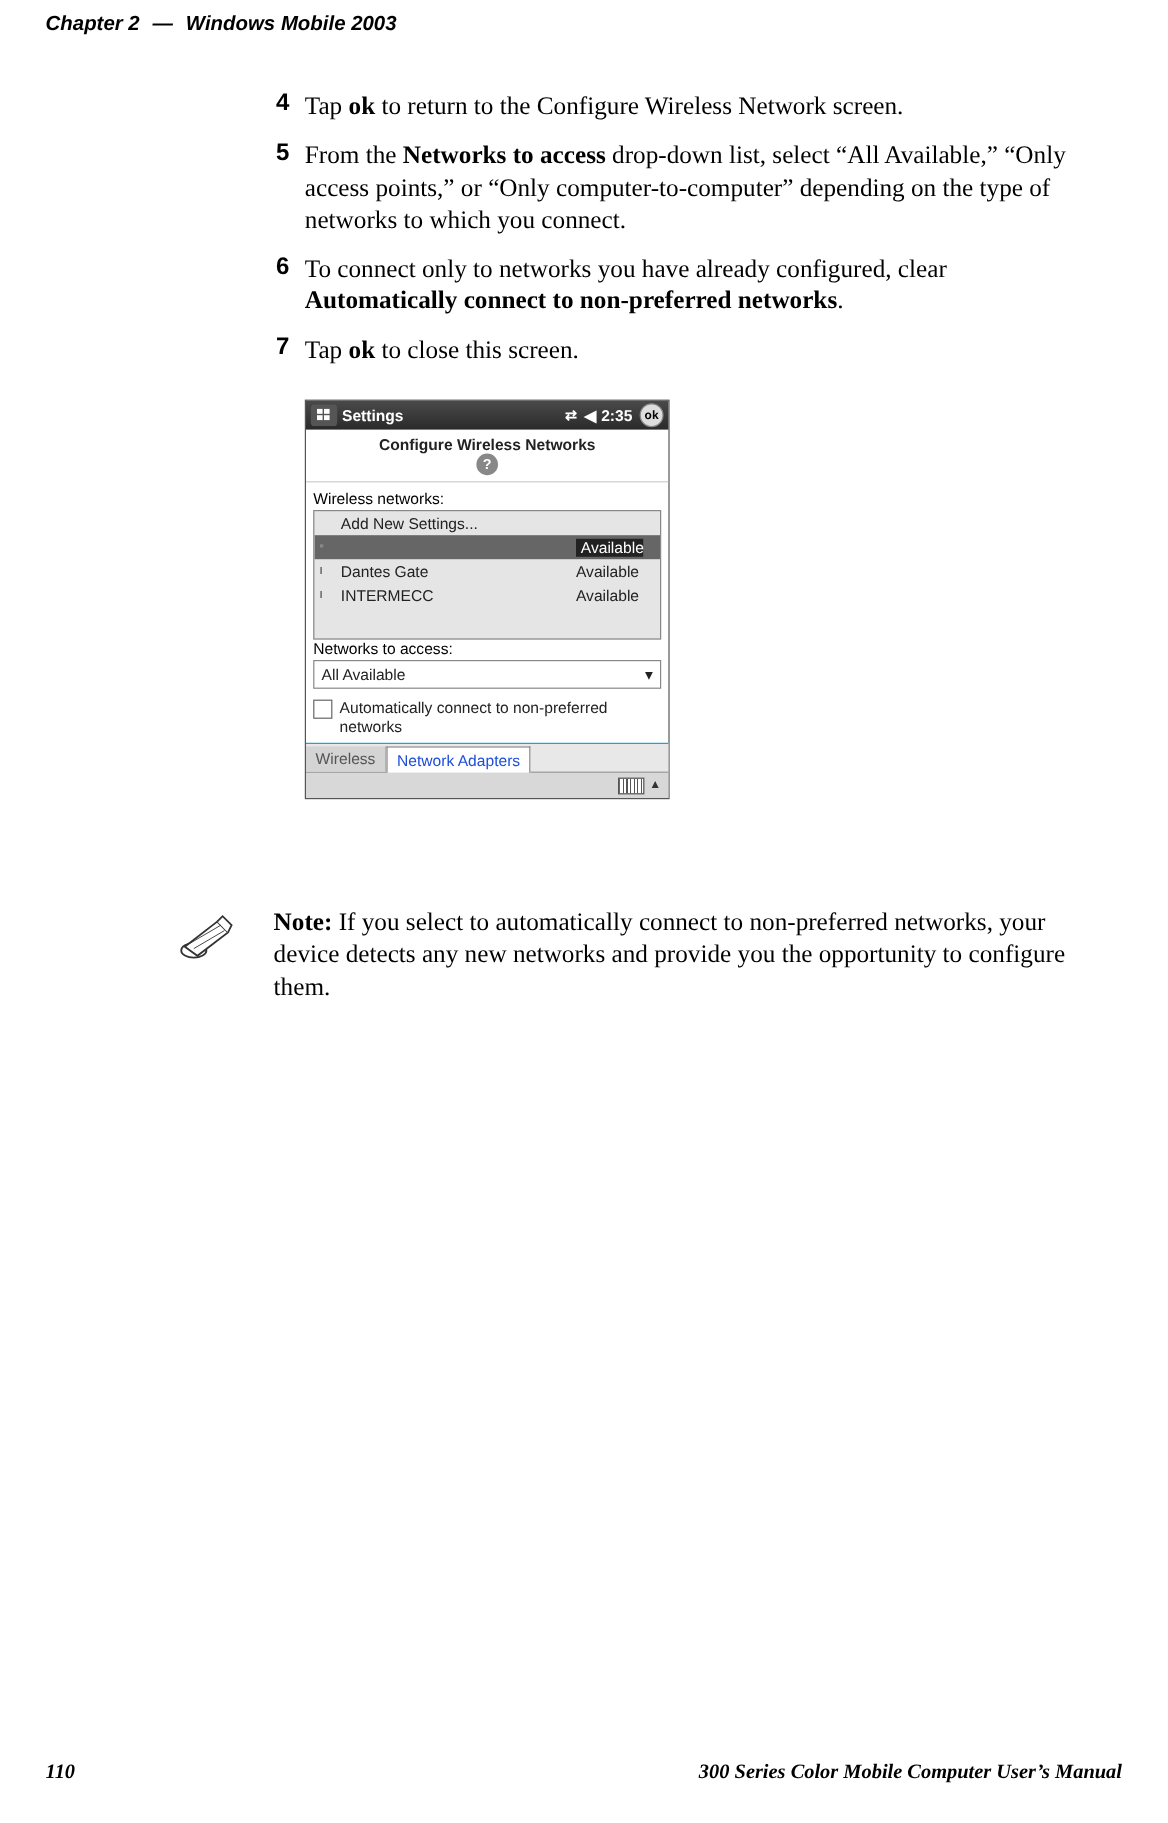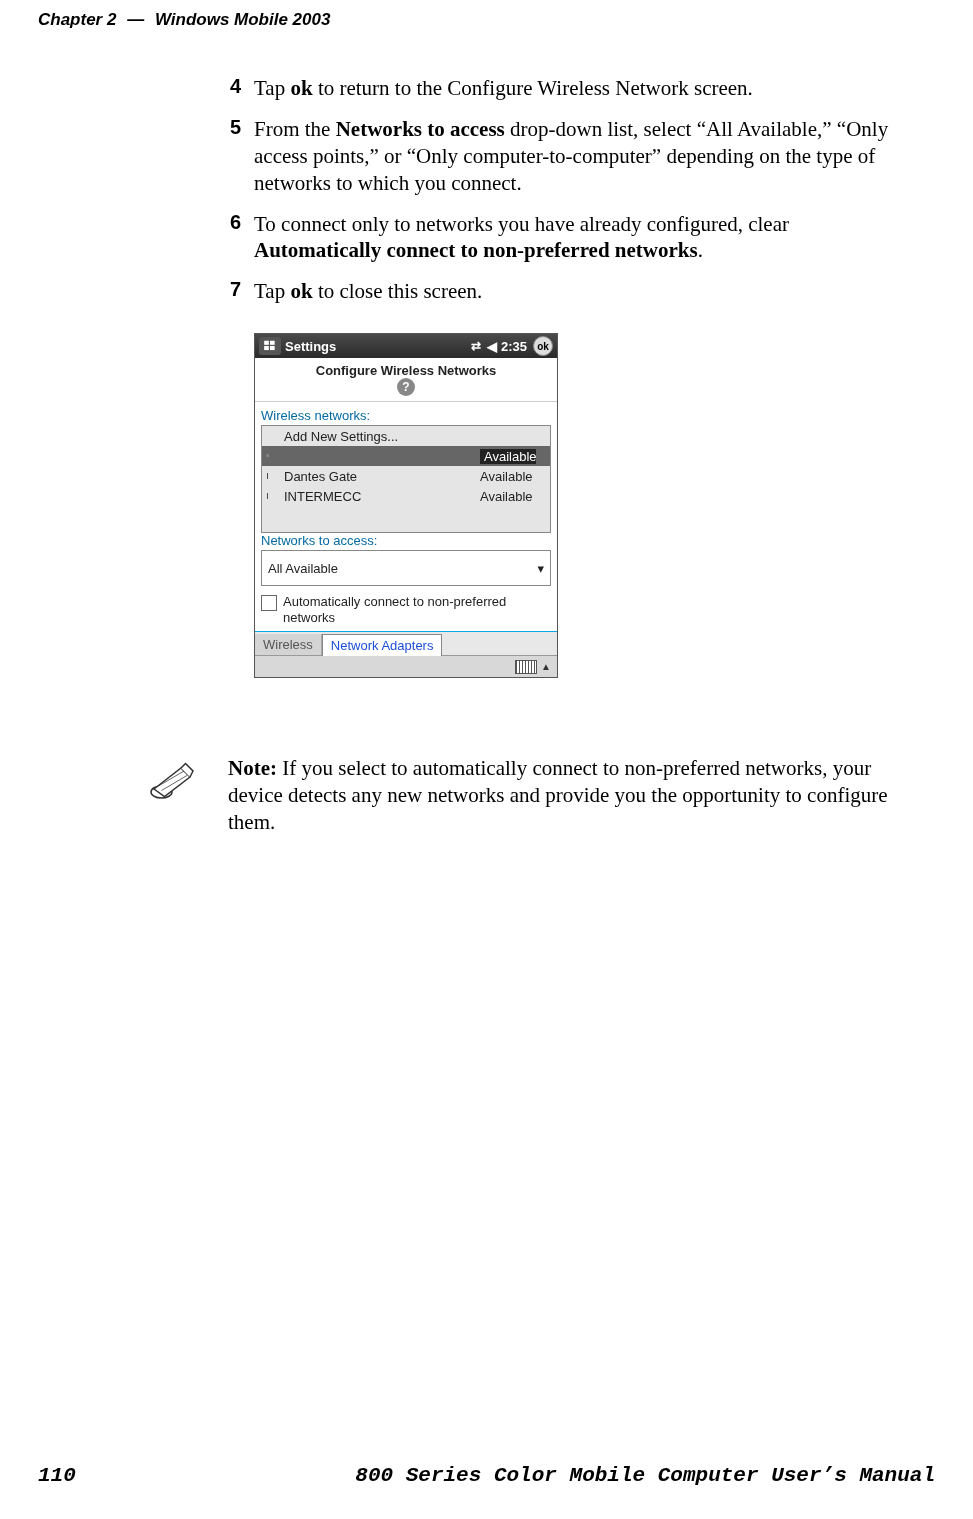--- a/index.html
+++ b/index.html
@@ -108,21 +108,21 @@
       border-radius: 50%;
       background: #888;
       color: #fff;
       display: inline-flex;
       align-items: center;
       justify-content: center;
       font-size: 12px;
       font-weight: bold;
     }
     .ss-body { padding: 6px; }
-    .ss-label { font-size: 13px; margin-bottom: 2px; color: #0369a1; }
+    .ss-label { font-size: 13px; margin-bottom: 2px; color: #000000; }
     .ss-list {
       border: 1px solid #888;
       height: 108px;
       overflow: hidden;
       background: #e5e5e5;
     }
     .ss-list-row {
       display: flex;
       align-items: center;
       padding: 2px 14px 2px 22px;
@@ -146,21 +146,21 @@
     }
     .ss-list-row.selected .row-name { background: #444; }
     .ss-list-row.selected .row-status {
       background: #222;
       color: #fff;
       padding-left: 4px;
     }
     .ss-list-row.selected .row-icon { color: #888; }
     .ss-dropdown {
       border: 1px solid #888;
-      height: 36px;
+      height: 24px;
       display: flex;
       align-items: center;
       padding: 0 6px;
       justify-content: space-between;
       margin-top: 2px;
       background: #fff;
     }
     .ss-check {
       display: flex;
       align-items: flex-start;
@@ -234,24 +234,24 @@
       line-height: 1.28;
       padding-left: 20px;
     }
     .footer {
       position: absolute;
       bottom: 32px;
       left: 38px;
       right: 38px;
       display: flex;
       justify-content: space-between;
-      font-family: Liberation Mono, monospace;
+      font-family: Liberation Serif, serif;
       font-style: italic;
       font-weight: bold;
-      font-size: 21px;
+      font-size: 17px;
     }
   </style>
 </head>
 <body>
 
 <div class="header">
   <span>Chapter 2</span>
   <span class="dash">—</span>
   <span>Windows Mobile 2003</span>
 </div>
@@ -364,14 +364,14 @@
       <line x1="18" y1="42" x2="52" y2="22" stroke="#333" stroke-width="1"></line>
     </svg>
   </div>
   <div class="note-text">
     <span class="bold">Note:</span><span> If you select to automatically connect to non-preferred networks, your device detects any new networks and provide you the opportunity to configure them.</span>
   </div>
 </div>
 
 <div class="footer">
   <span>110</span>
-  <span>800 Series Color Mobile Computer User’s Manual</span>
+  <span>300 Series Color Mobile Computer User’s Manual</span>
 </div>
 
 </body></html>

